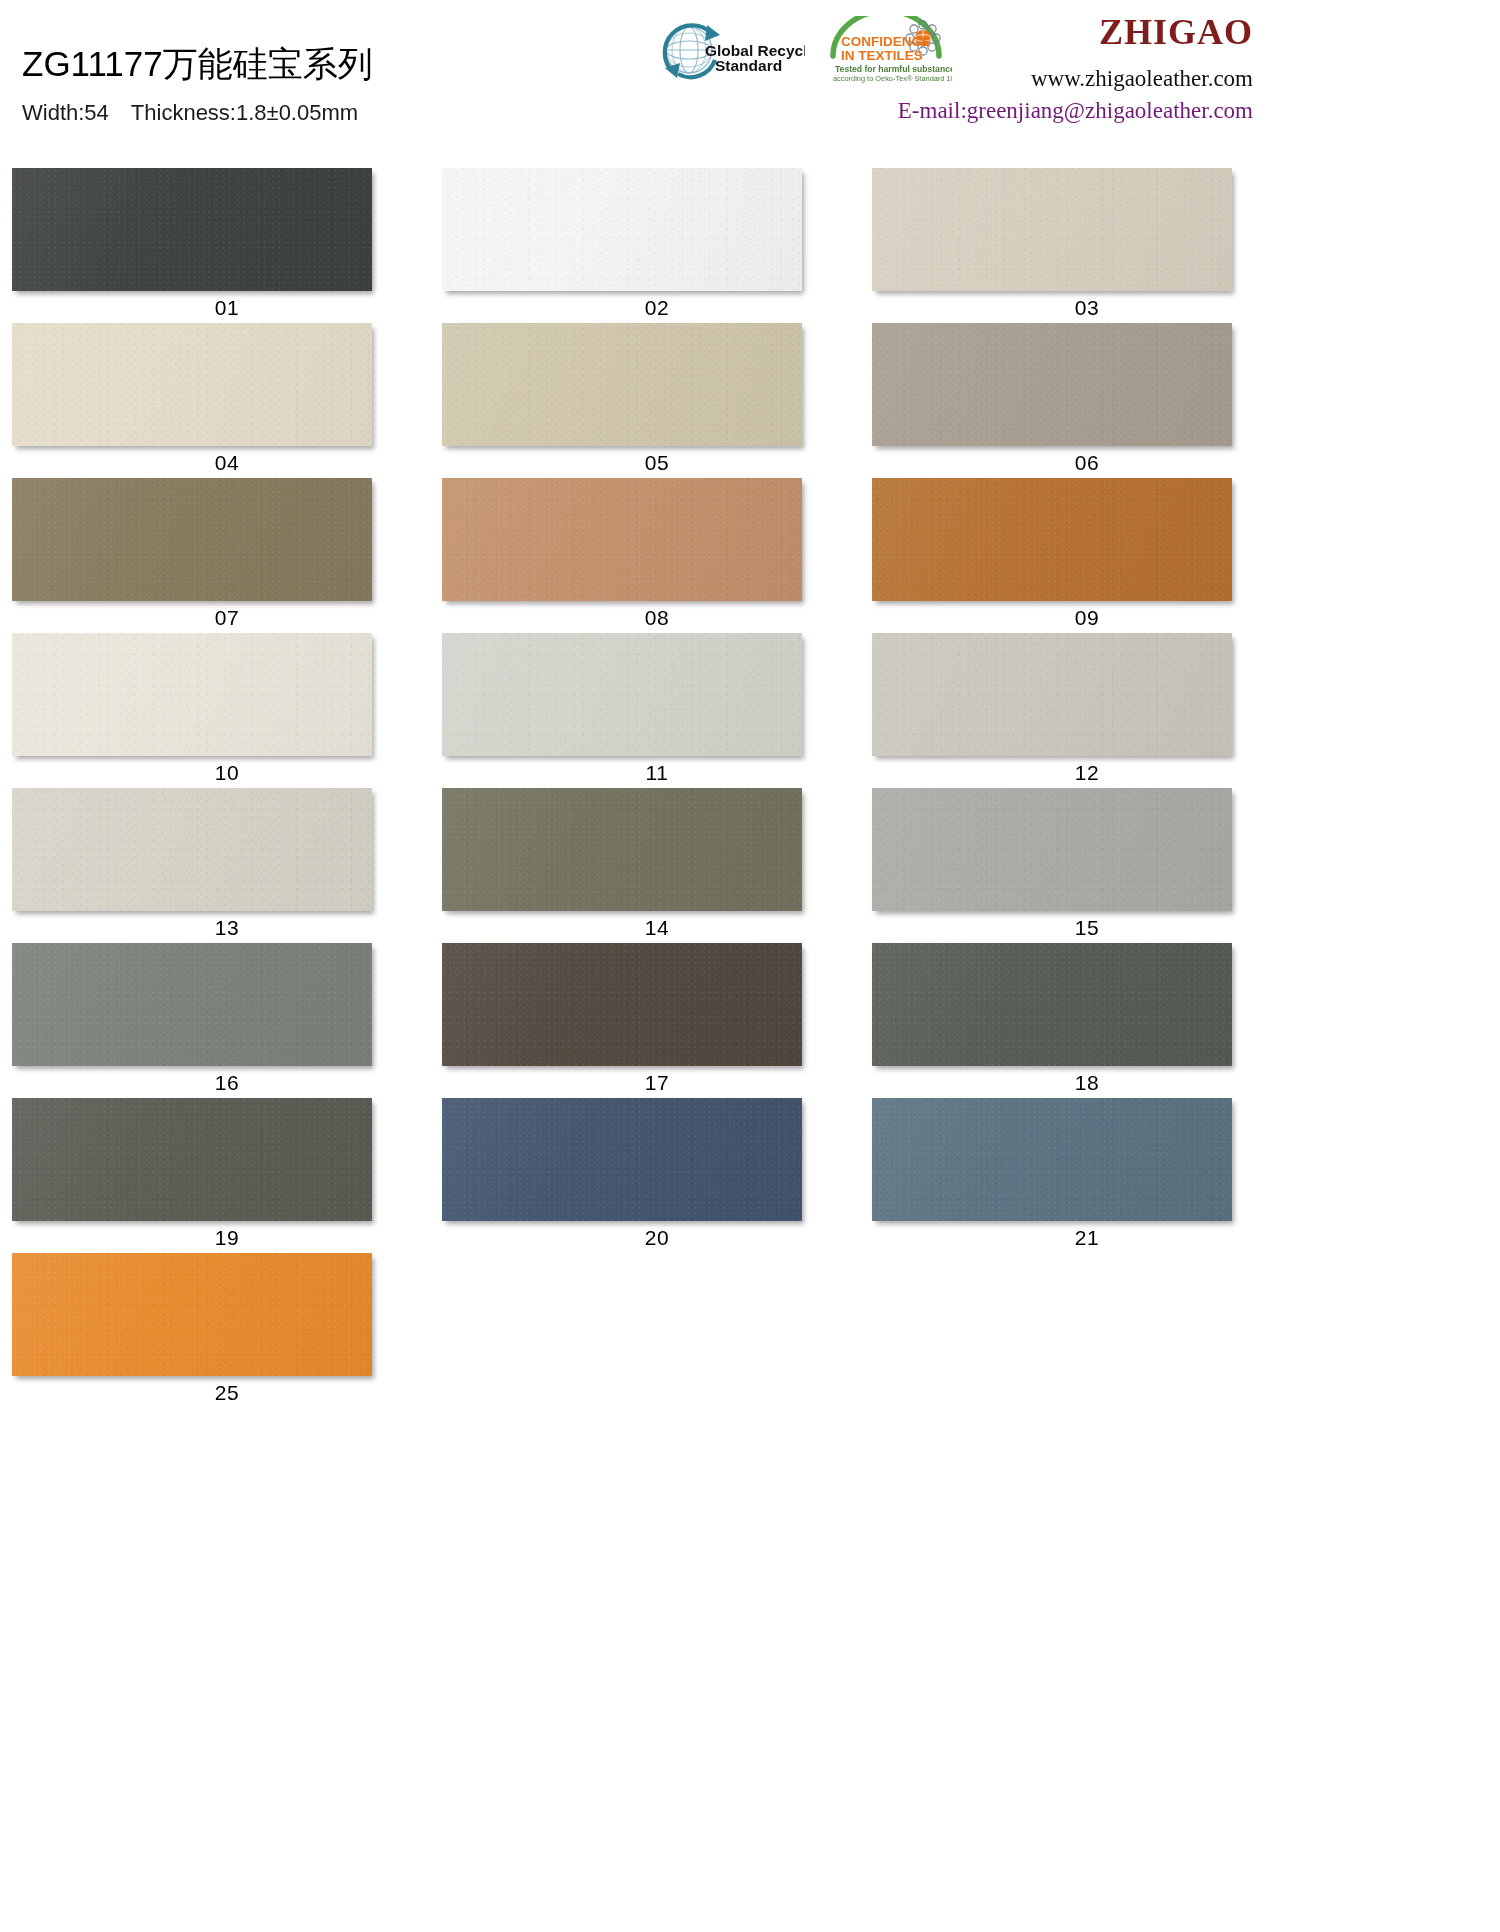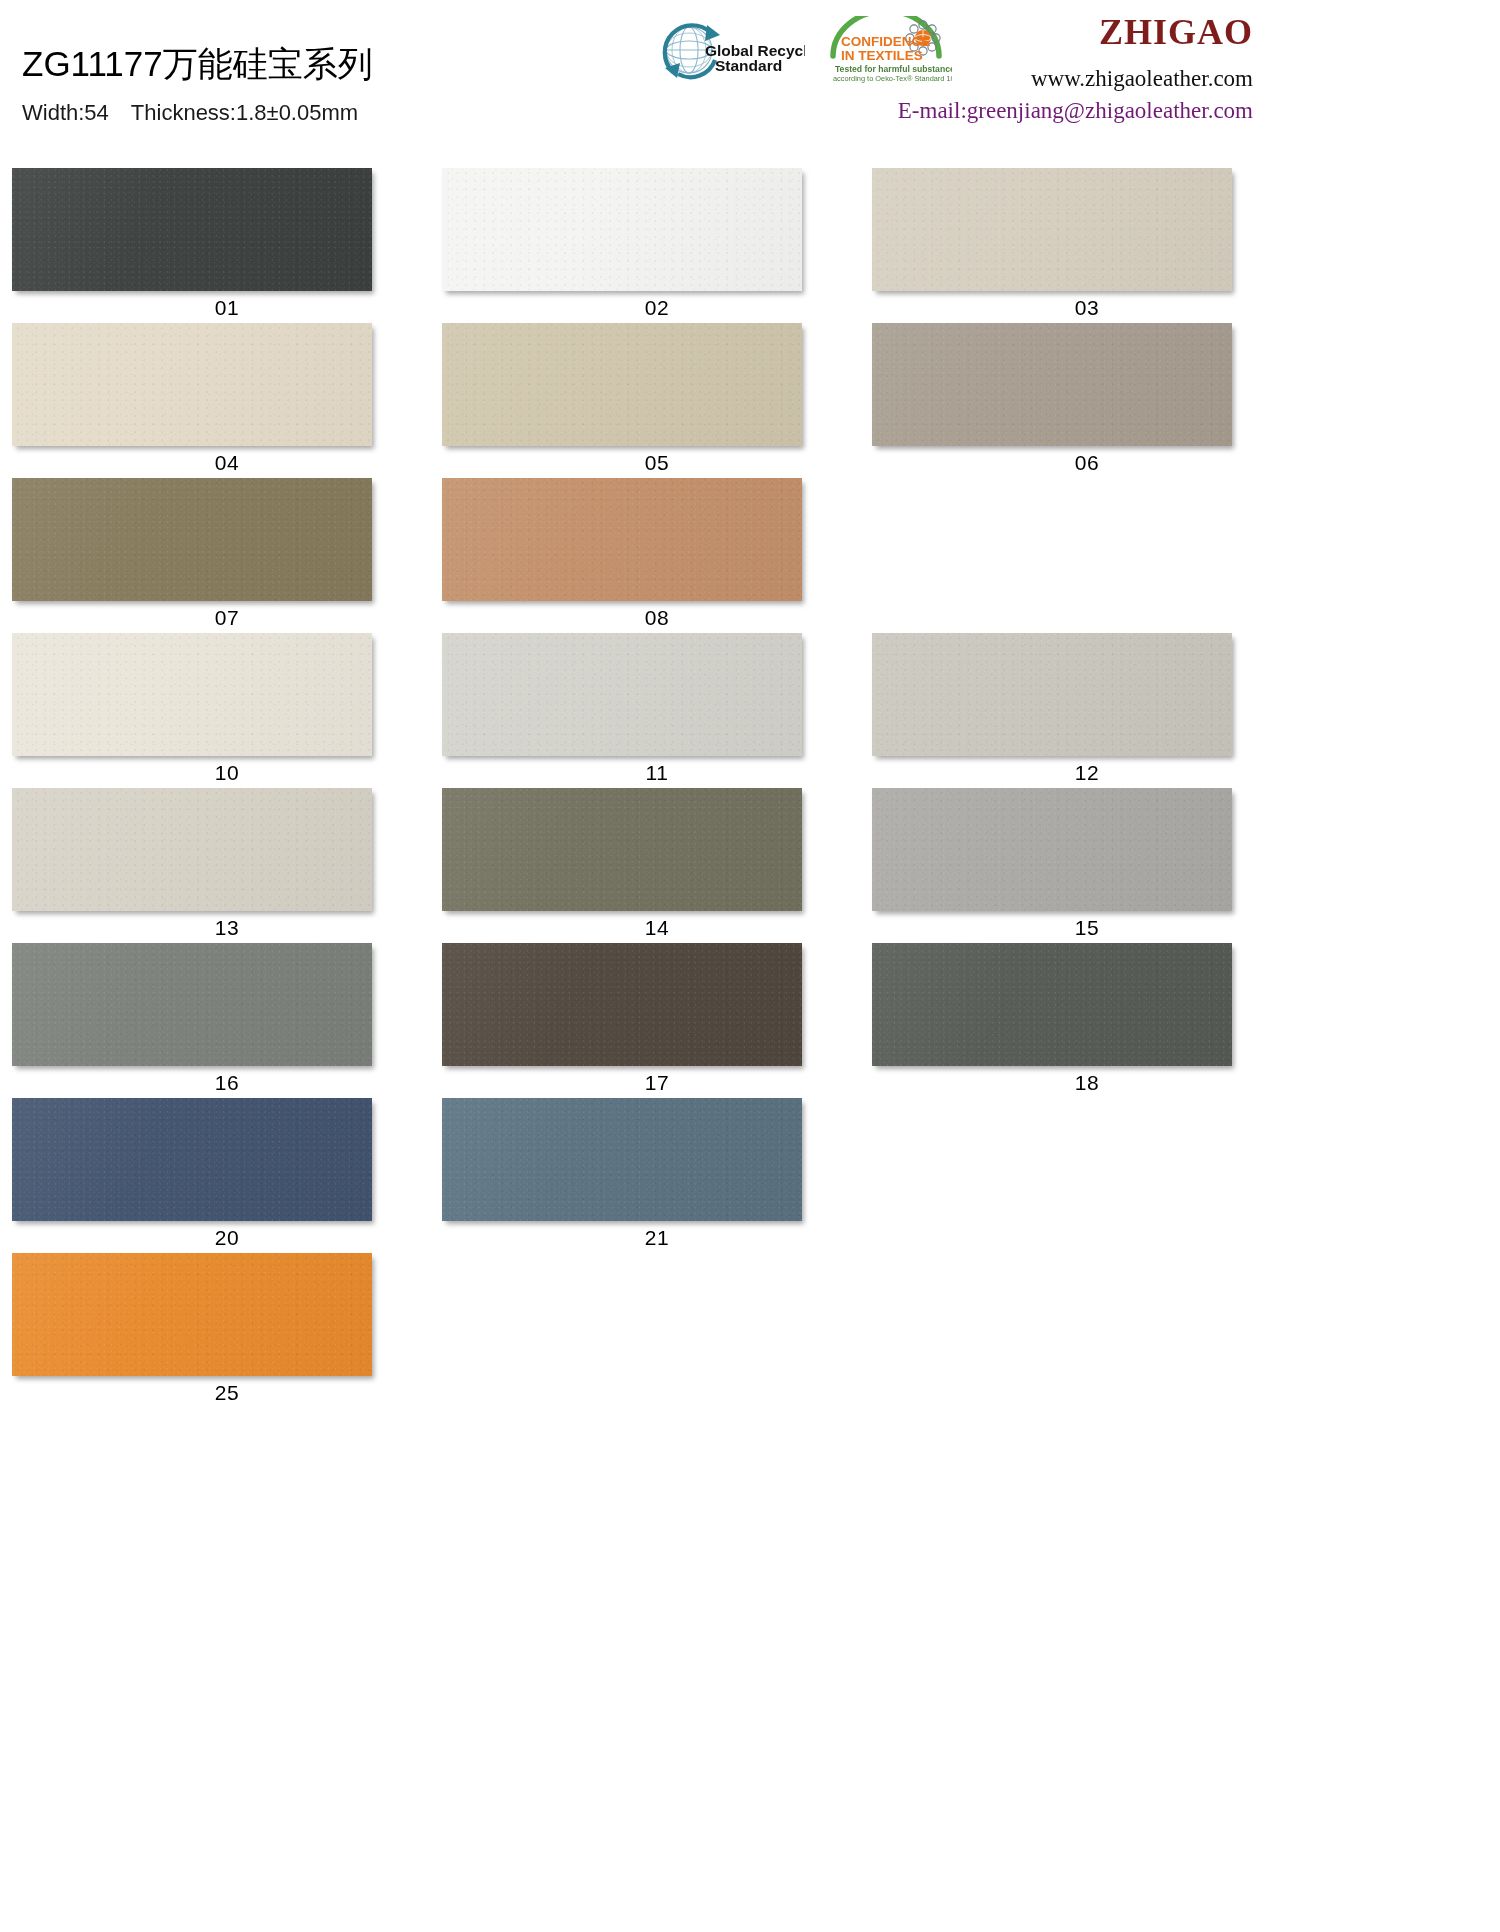--- a/index.html
+++ b/index.html
@@ -280,20 +280,26 @@
           <div class="swatch" style="background: rgb(134, 122, 92);"></div>
         </div>
         <div class="swatch-label">07</div>
       </div>
       <div class="cell">
         <div class="swatch-wrap">
           <div class="swatch" style="background: rgb(195, 144, 106);"></div>
         </div>
         <div class="swatch-label">08</div>
       </div>
+      <div class="cell">
+        <div class="swatch-wrap">
+          <div class="swatch" style="background: rgb(181, 112, 47);"></div>
+        </div>
+        <div class="swatch-label">09</div>
+      </div>
     </div>
     <div class="row">
       <div class="cell">
         <div class="swatch-wrap">
           <div class="swatch" style="background: rgb(233, 229, 217);"></div>
         </div>
         <div class="swatch-label">10</div>
       </div>
       <div class="cell">
         <div class="swatch-wrap">
@@ -342,20 +348,26 @@
         <div class="swatch-label">17</div>
       </div>
       <div class="cell">
         <div class="swatch-wrap">
           <div class="swatch" style="background: rgb(86, 90, 84);"></div>
         </div>
         <div class="swatch-label">18</div>
       </div>
     </div>
     <div class="row">
+      <div class="cell">
+        <div class="swatch-wrap">
+          <div class="swatch" style="background: rgb(88, 92, 83);"></div>
+        </div>
+        <div class="swatch-label">19</div>
+      </div>
       <div class="cell">
         <div class="swatch-wrap">
           <div class="swatch" style="background: rgb(65, 83, 110);"></div>
         </div>
         <div class="swatch-label">20</div>
       </div>
       <div class="cell">
         <div class="swatch-wrap">
           <div class="swatch" style="background: rgb(90, 113, 129);"></div>
         </div>

